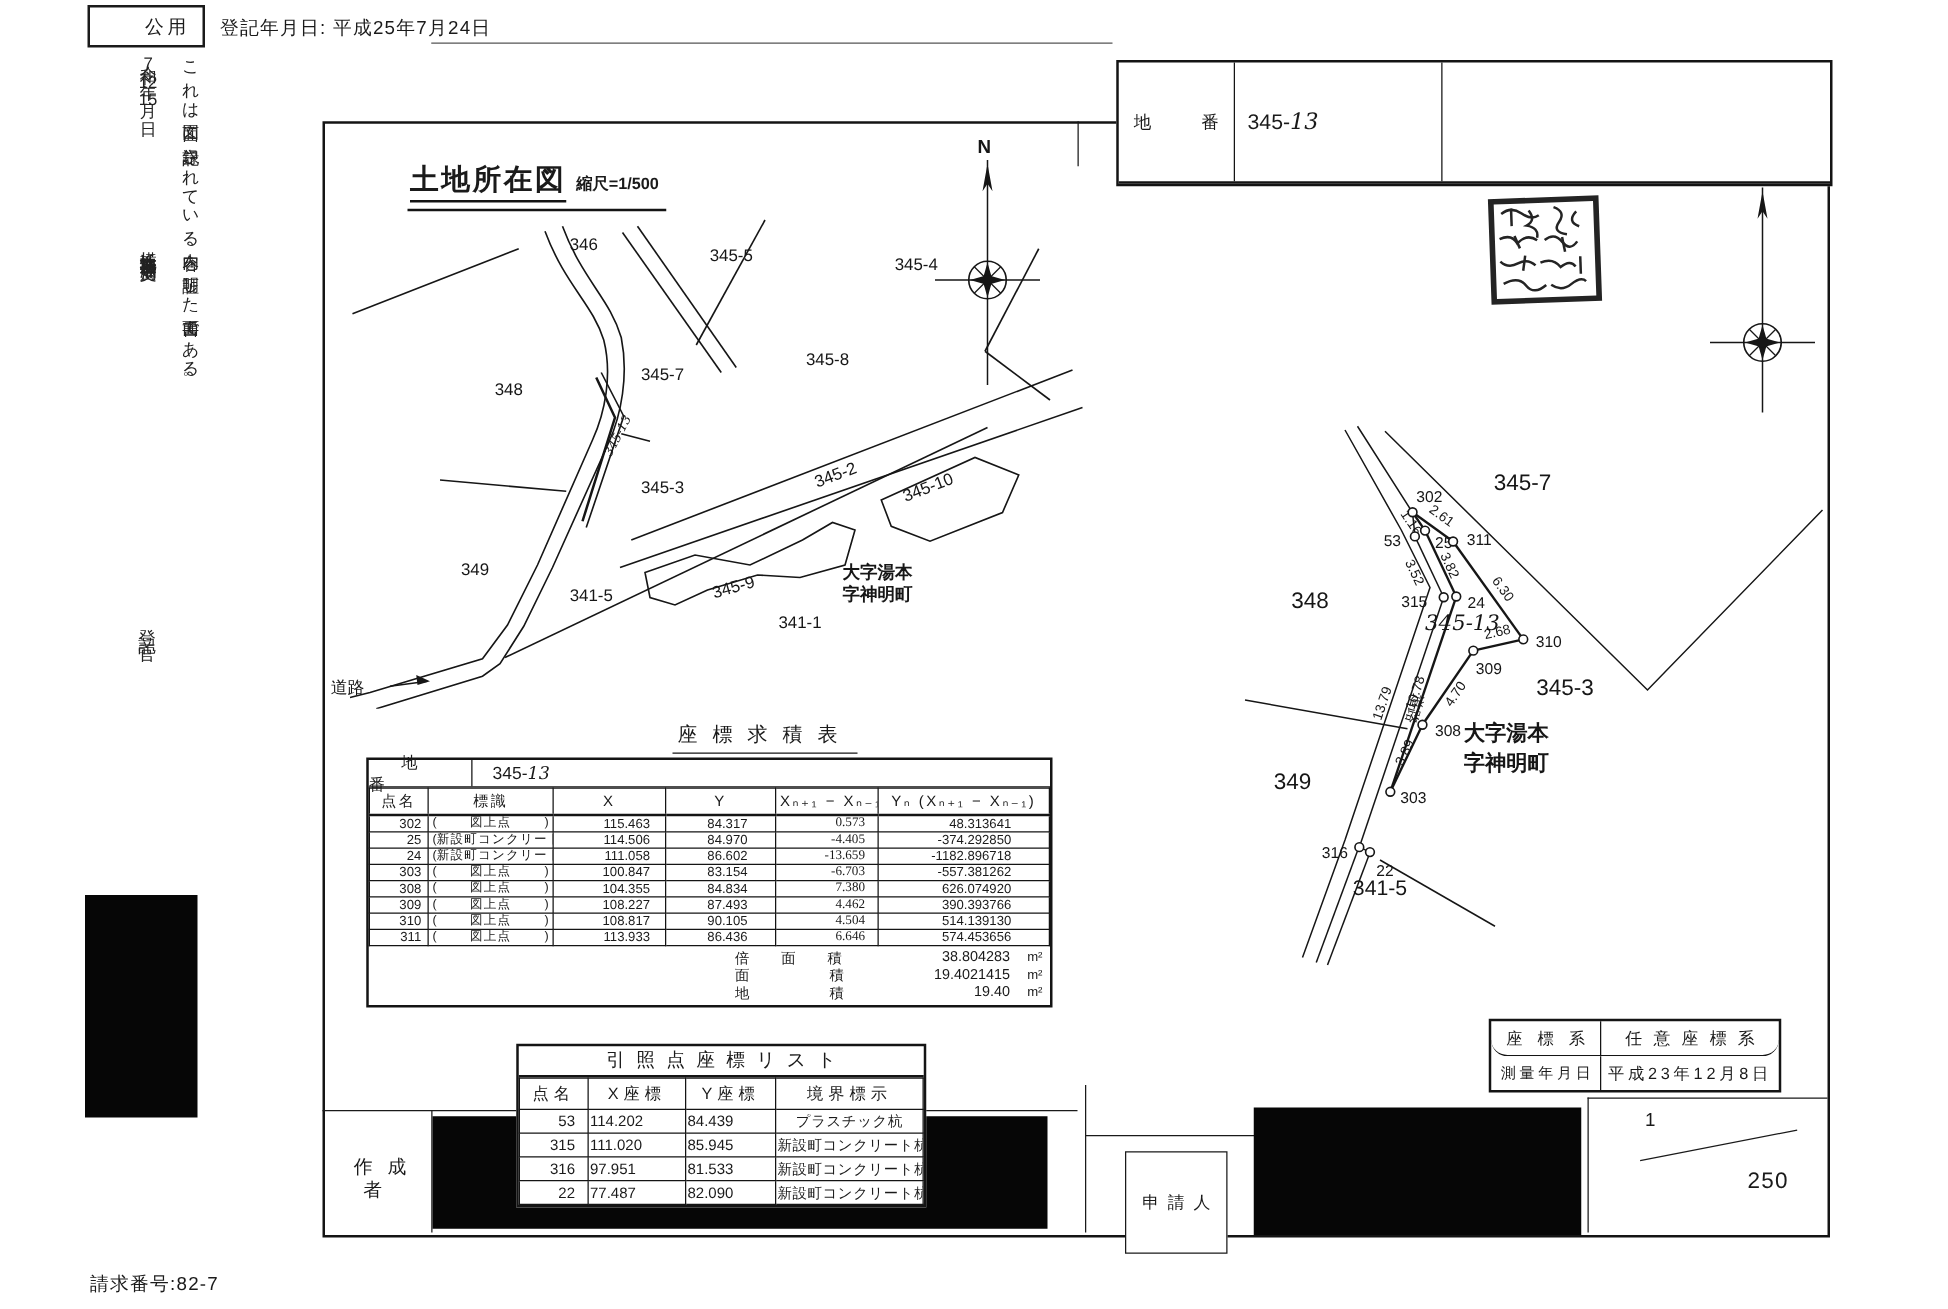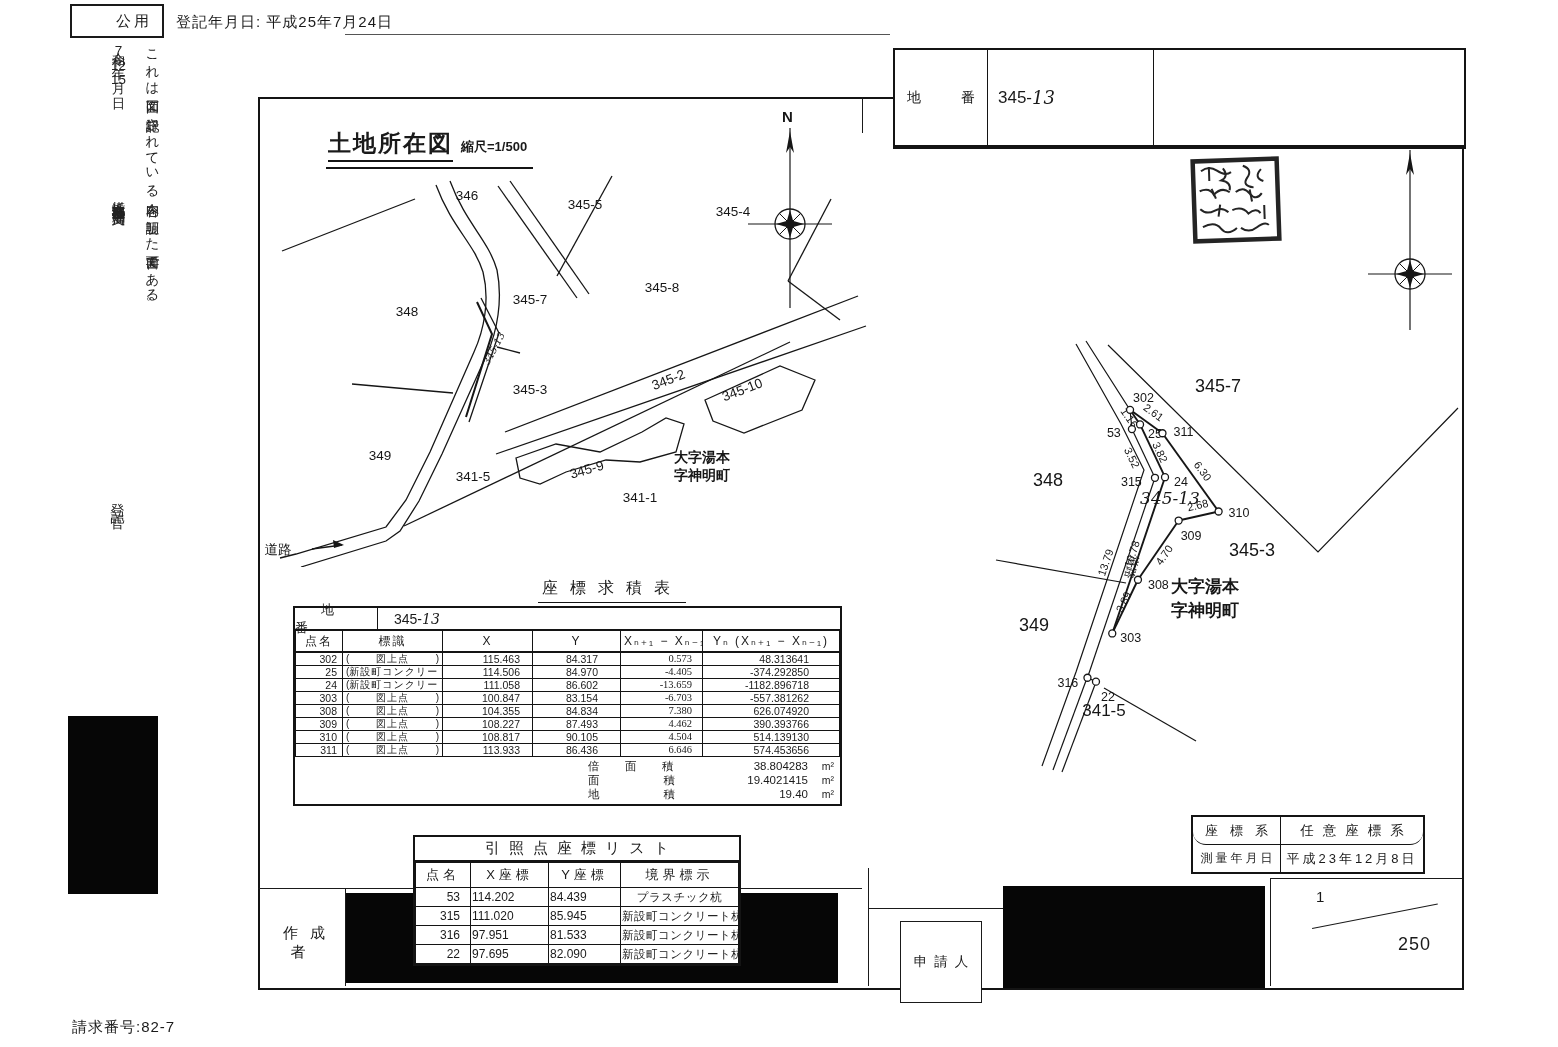--- a/index.html
+++ b/index.html
@@ -477,21 +477,21 @@
           <td class="rb">新設町コンクリート杭</td>
         </tr>
         <tr>
           <td class="rn">316</td>
           <td class="rx">97.951</td>
           <td class="ry">81.533</td>
           <td class="rb">新設町コンクリート杭</td>
         </tr>
         <tr>
           <td class="rn">22</td>
-          <td class="rx">97.695</td>
+          <td class="rx">77.487</td>
           <td class="ry">82.090</td>
           <td class="rb">新設町コンクリート杭</td>
         </tr>
       </tbody>
   </table>
 </div>
 
 <div class="abs" id="meta-box">
   <div class="mrow mrow1">
     <div class="mc-a" id="m-cs-l">座標系</div>

